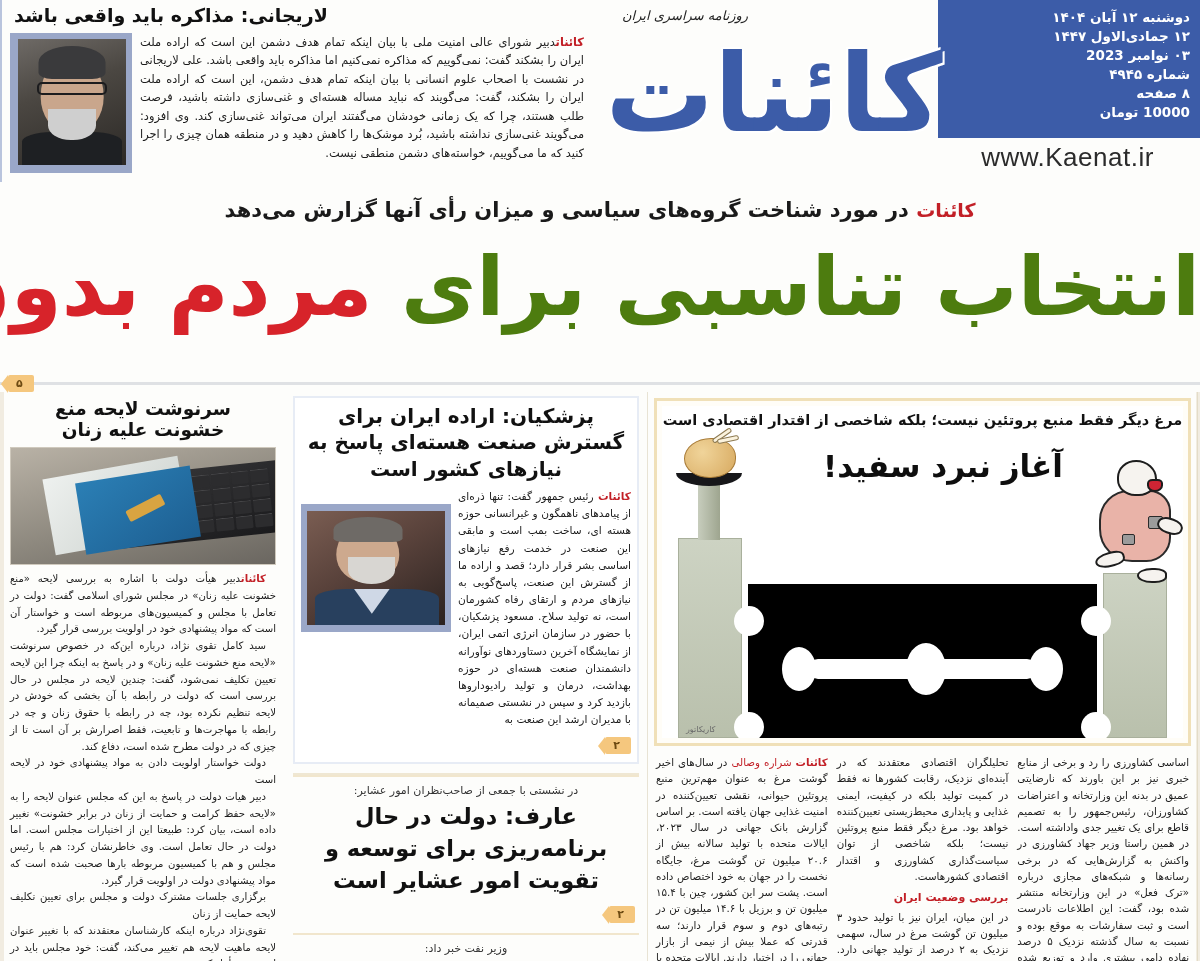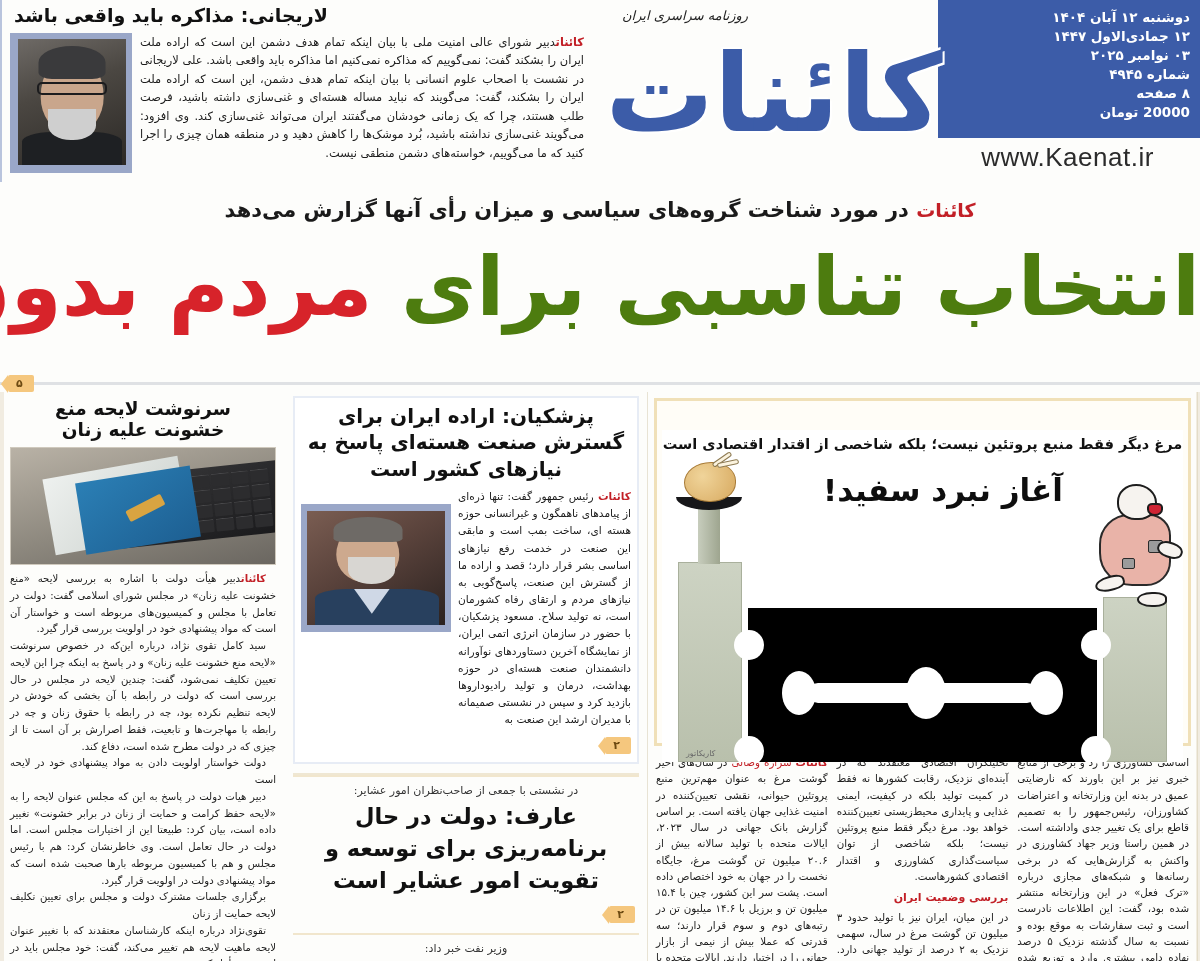--- a/index.html
+++ b/index.html
@@ -130,21 +130,21 @@
 
   
   .col-right {
     position: absolute; top: 0; right: 2px; width: 548px; height: 569px;
     border-right: 1px solid #e3dcc8;
   }
   .cartoon-frame {
     position: relative; margin: 6px 6px 0 4px; height: 348px;
     border: 3px solid #f0e0b8; background: #fffdf7; padding: 5px;
   }
-  .cartoon-inner { position: relative; width: 100%; height: 100%; background:#fff; overflow: hidden; margin-top: 24px; }
+  .cartoon-inner { position: relative; width: 100%; height: 100%; background:#fff; overflow: hidden; }
   .cart-kicker {
     position: absolute; top: 6px; right: 0; width: 100%;
     text-align: center; font-size: 14.5px; font-weight: bold; color: #121212;
     white-space: nowrap;
   }
   .cart-title {
     position: absolute; top: 42px; right: 120px; width: 240px;
     text-align: center; font-size: 31px; font-weight: bold; color: #0e0e0e;
     letter-spacing: -1px;
   }
@@ -315,24 +315,24 @@
 <body>
 
 <div id="page">
 
   <div class="header">
 
     <div class="hdr-blue">
       <div class="hdr-blue-inner">
         <div>دوشنبه ۱۲ آبان ۱۴۰۴</div>
         <div>۱۲ جمادی‌الاول ۱۴۴۷</div>
-        <div>۰۳ نوامبر ۲۰۲۵</div>
+        <div>۰۳ نوامبر 2023</div>
         <div>شماره ۴۹۴۵</div>
         <div>۸ صفحه</div>
-        <div>20000 تومان</div>
+        <div>10000 تومان</div>
       </div>
     </div>
     <div class="hdr-url">www.Kaenat.ir</div>
 
     <div class="masthead">
       <div class="masthead-sub">روزنامه سراسری ایران</div>
       <div class="masthead-word">کائنات</div>
     </div>
 
     <div class="hdr-art">

